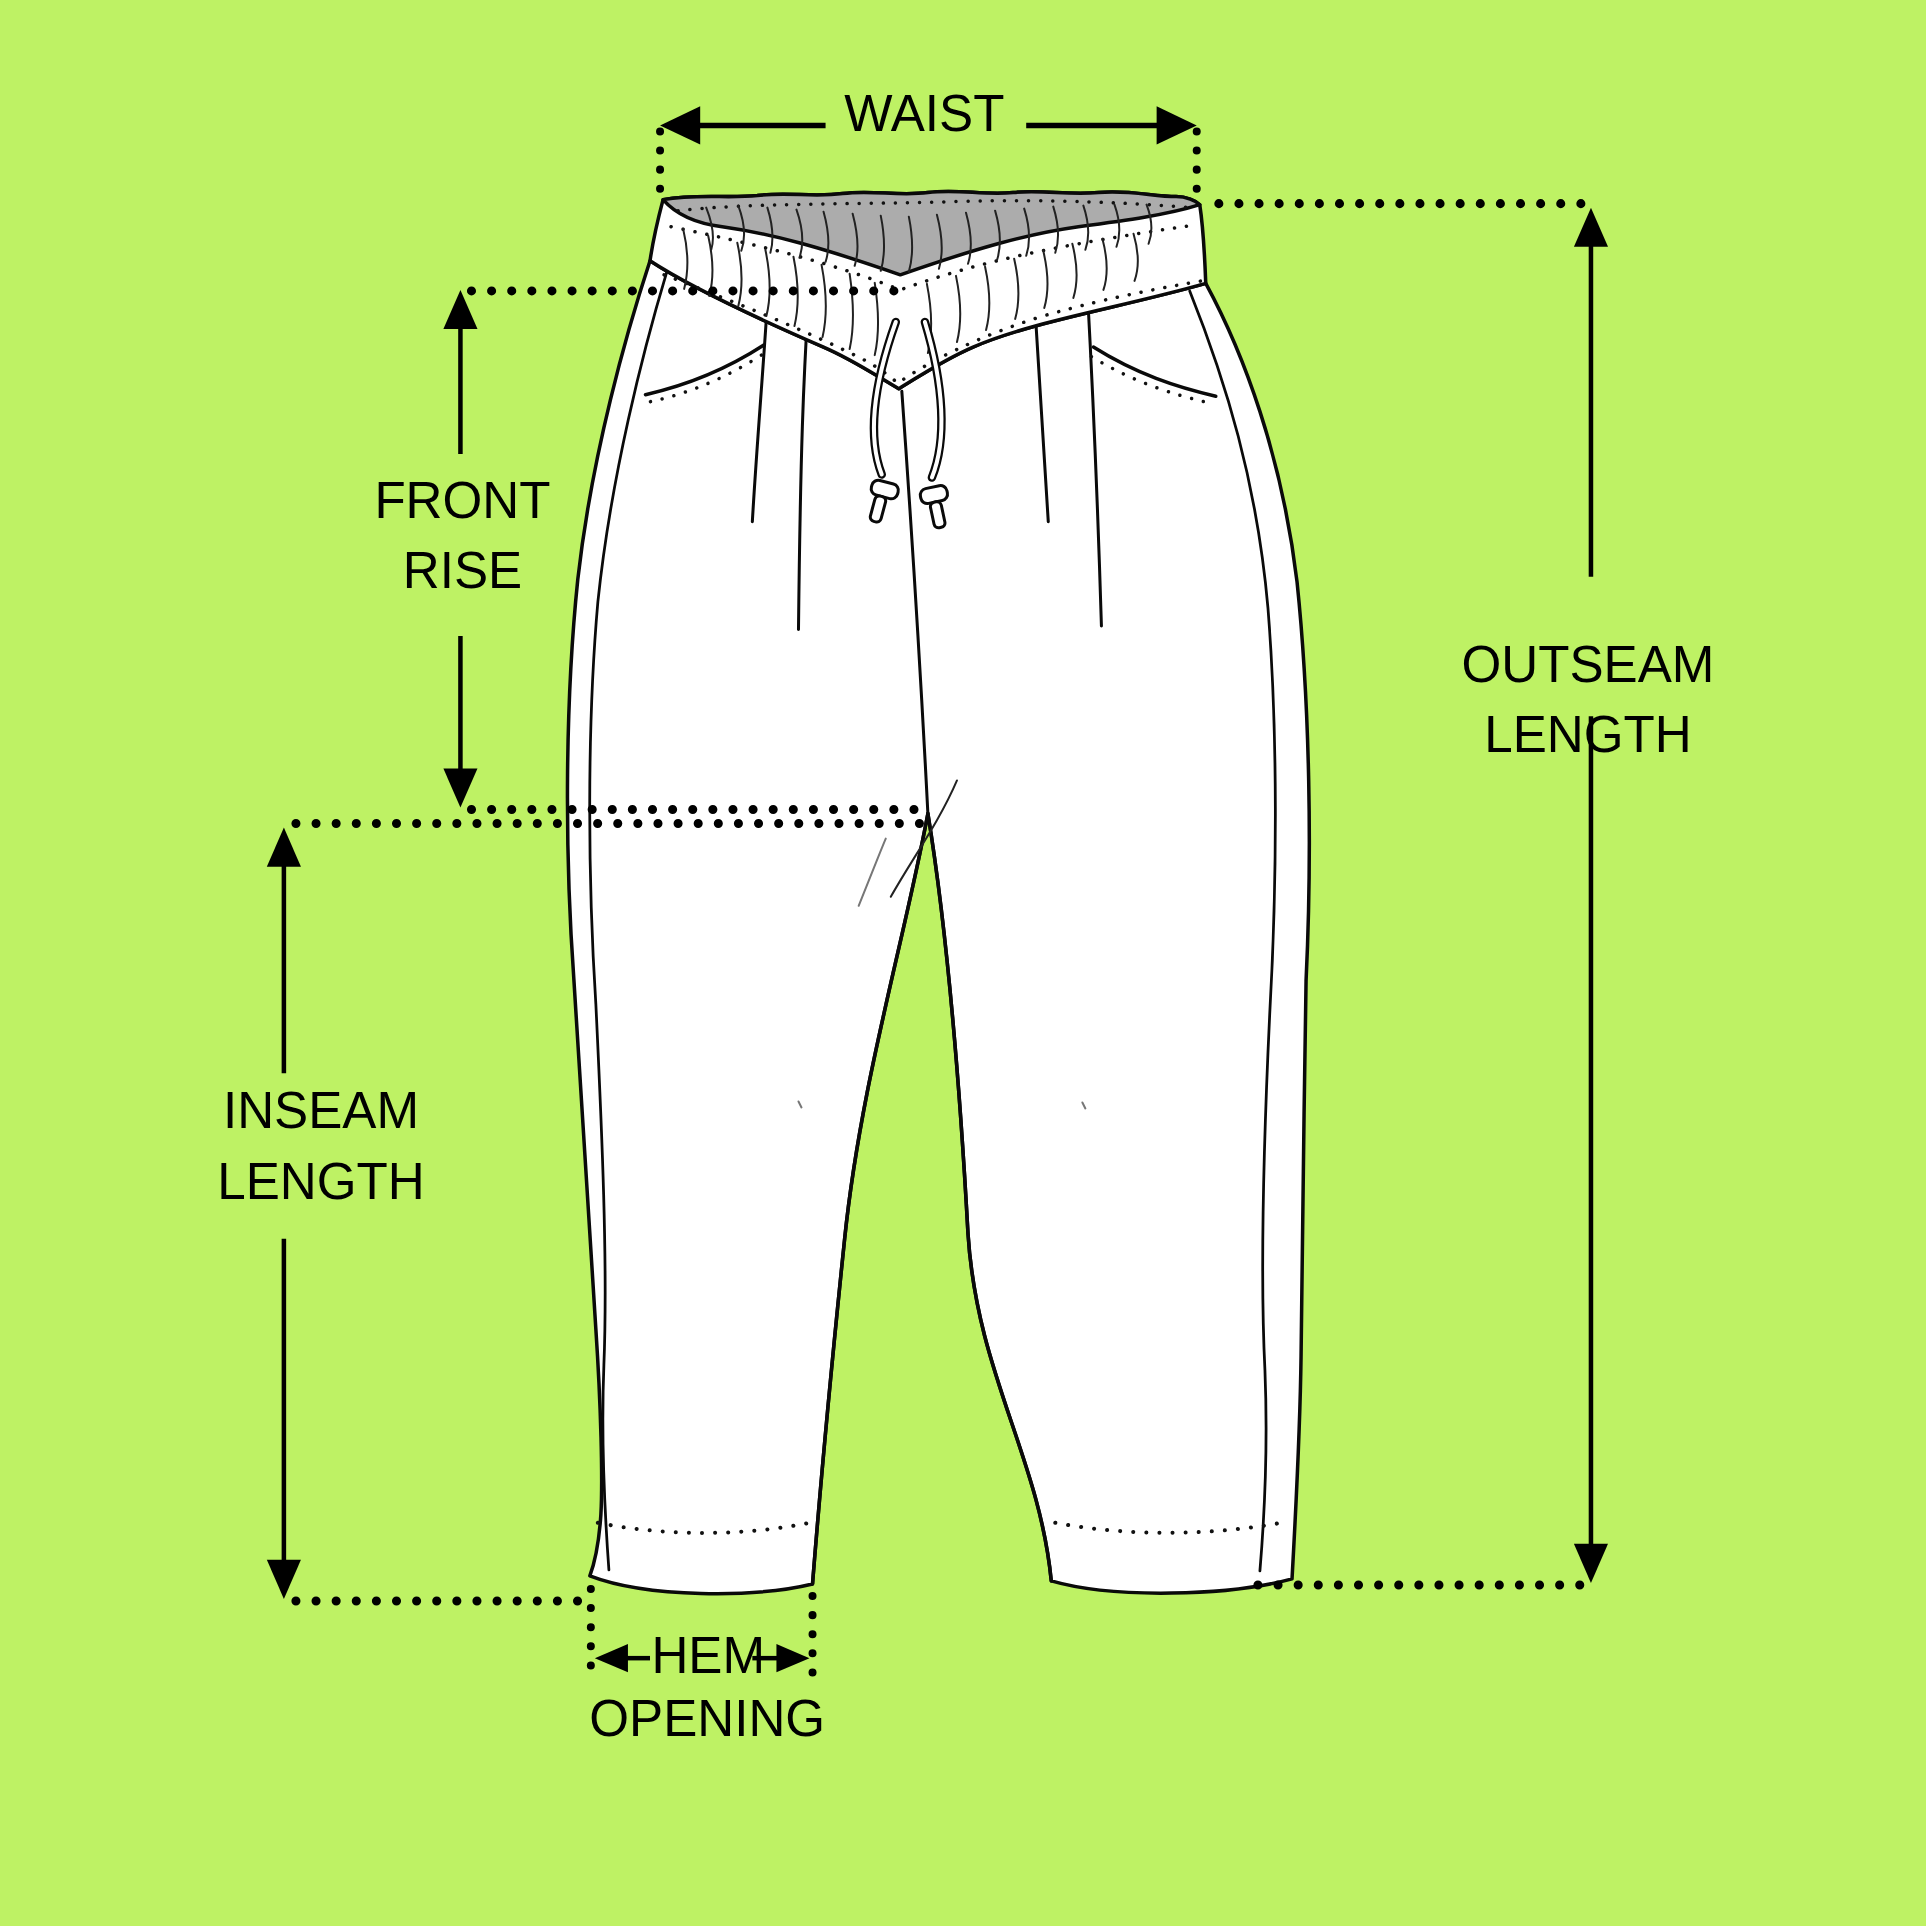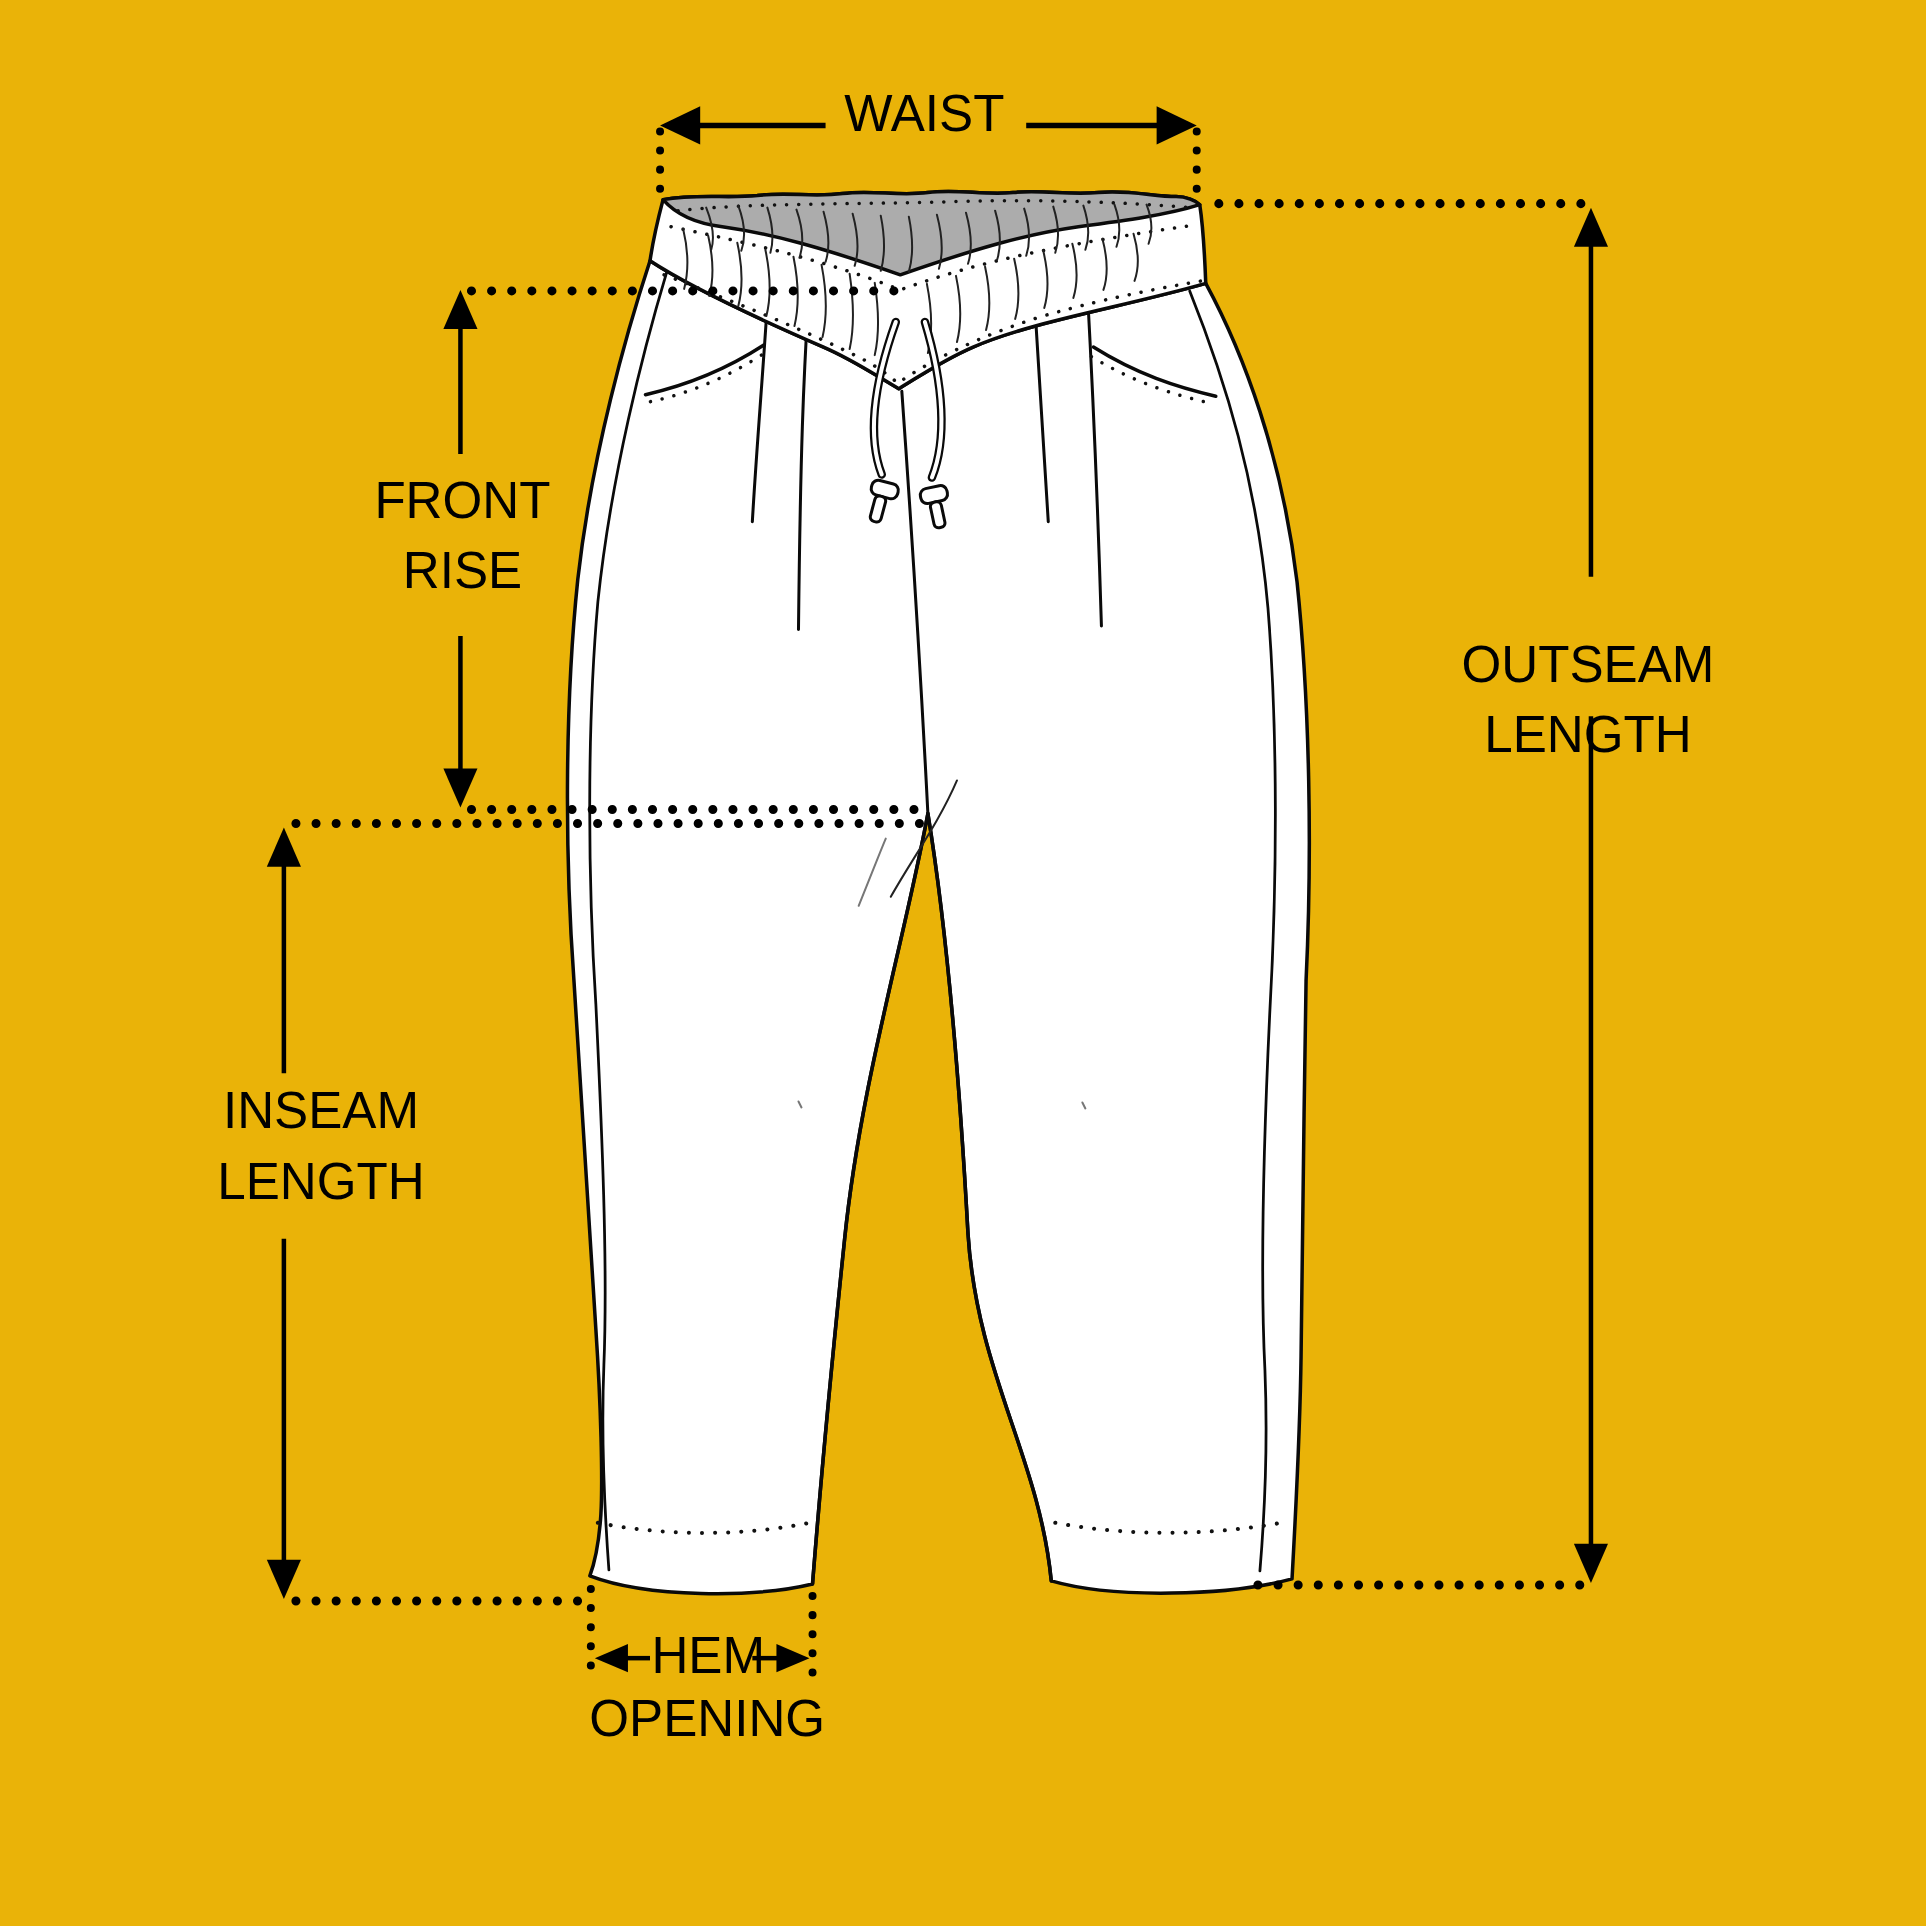--- a/index.html
+++ b/index.html
@@ -5,21 +5,21 @@
   html, body {
     margin: 0;
     padding: 0;
     background: #ffffff;
     width: 100%;
     height: 100%;
   }
   .stage {
     position: fixed;
     inset: 0;
-    background: #eab308;
+    background: #bef264;
   }
   svg { display: block; width: 100%; height: 100%; }
 
   
   .outline       { fill: none; stroke: #0a0a0a; stroke-width: 7;  stroke-linecap: round; stroke-linejoin: round; }
   .outline-fill  { fill: #ffffff; stroke: #0a0a0a; stroke-width: 7; stroke-linejoin: round; }
   .seam          { fill: none; stroke: #0a0a0a; stroke-width: 5.5; stroke-linecap: round; }
   .pleat         { fill: none; stroke: #0a0a0a; stroke-width: 6;  stroke-linecap: round; }
   .wrinkle       { fill: none; stroke: #222222; stroke-width: 4;  stroke-linecap: round; }
   .wrinkle-soft  { fill: none; stroke: #777777; stroke-width: 4;  stroke-linecap: round; }

